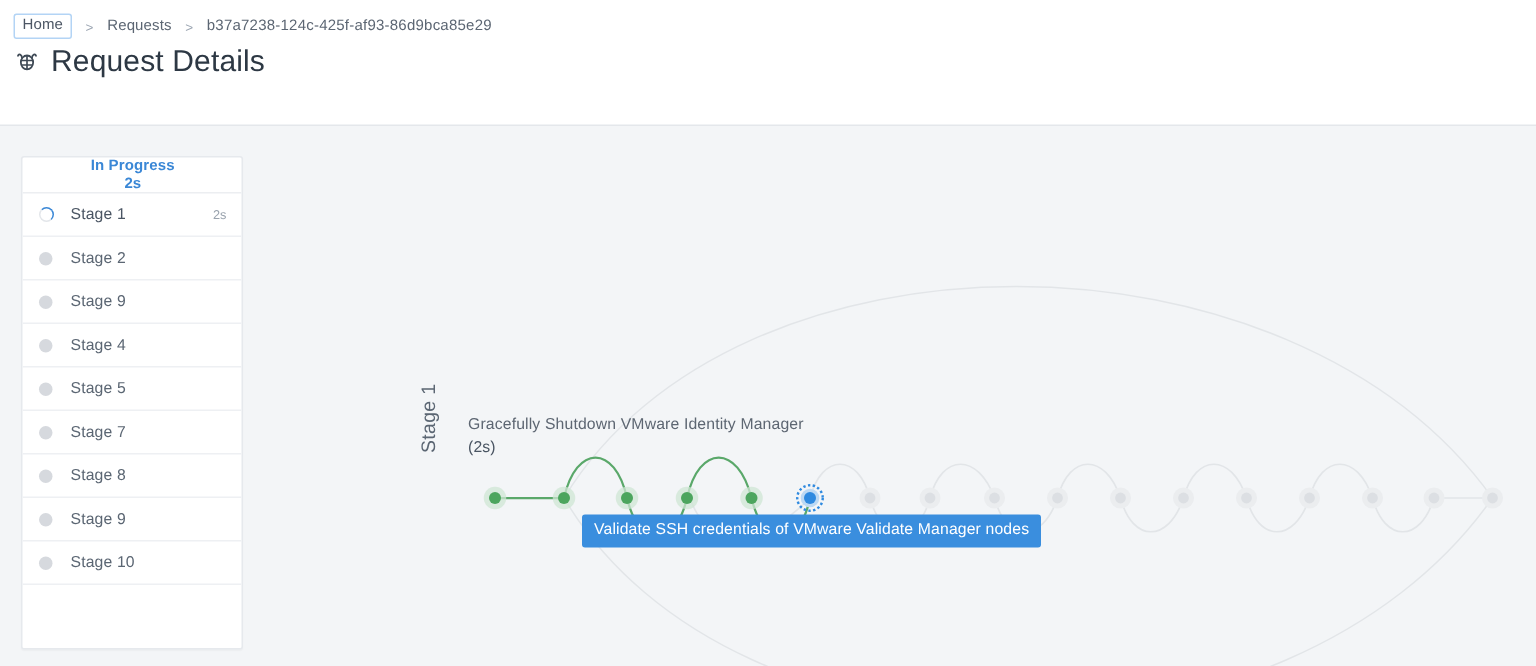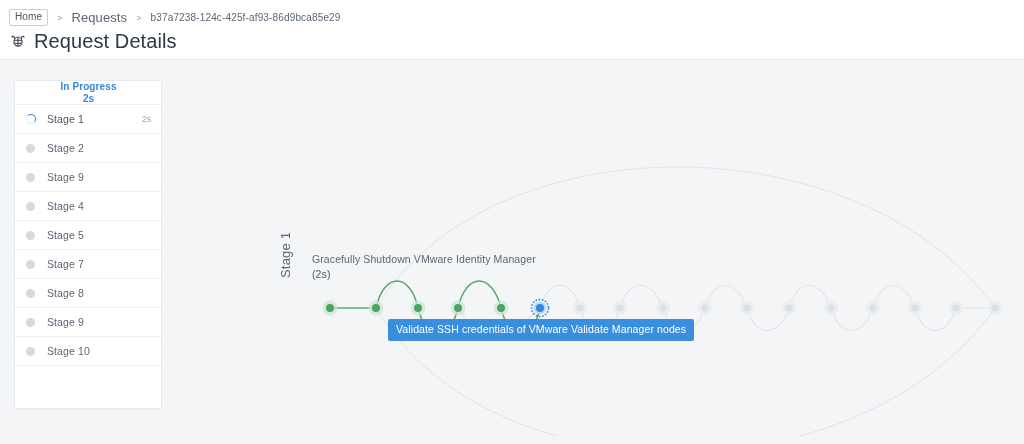--- a/index.html
+++ b/index.html
@@ -6,21 +6,21 @@
   body{
     width:1024px;height:444px;overflow:hidden;
     background:#f3f5f7;
     font-family:"Liberation Sans","DejaVu Sans",sans-serif;
     color:#333;
     -webkit-font-smoothing:antialiased;
   }
   
   .topbar{
     background:#ffffff;
-    height:60px;
+    height:84px;
     box-sizing:border-box;
     border-bottom:1px solid #e4e7eb;
     padding:0;
     position:relative;
   }
   .breadcrumb{
     display:flex;align-items:center;
     padding:9px 0 0 9px;
     font-size:10px;
     color:#5c6673;
@@ -33,21 +33,21 @@
     padding:1px 5px 2px 5px;
     color:#4c5664;
     font-size:10px;
     line-height:12px;
   }
   .bc-sep{
     margin:0 9px;
     color:#9aa4b1;
     font-size:9px;
   }
-  .bc-item{color:#5c6673;font-size:13px;}
+  .bc-item{color:#5c6673;font-size:10px;}
   .bc-id{color:#5c6673;font-size:10px;letter-spacing:.15px;}
   .page-title-row{
     display:flex;align-items:center;
     padding:3px 0 0 8px;
   }
   .title-icon{
     width:20px;height:20px;
     margin-right:6px;
     display:flex;align-items:center;justify-content:center;
     flex:0 0 auto;

